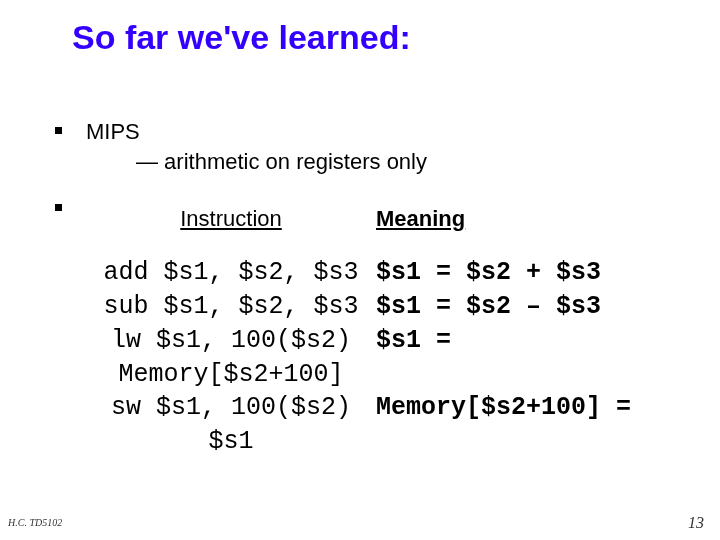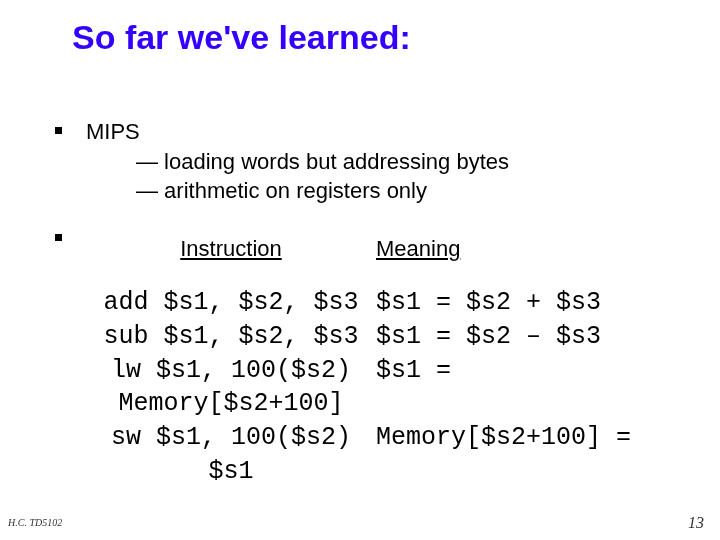--- a/index.html
+++ b/index.html
@@ -52,20 +52,21 @@
     flex-direction: row;
     margin-top: 12px;
   }
   .col-left {
     width: 290px;
     flex-shrink: 0;
     text-align: center;
   }
   .col-right {
     flex: 1;
+    font-weight: bold;
   }
   .col-head {
     font-size: 22px;
     text-decoration: underline;
     margin-bottom: 24px;
   }
   .mono {
     font-family: "Courier New", Courier, monospace;
     font-size: 25px;
     line-height: 1.35;
@@ -96,21 +97,20 @@
 <div class="slide">
 
   <div class="title">So far we've learned:</div>
 
   <div class="content">
 
     <div class="bullet-row">
       <div class="bullet"></div>
       <div class="mips-block">
         <div>MIPS</div>
-        <div class="mips-sub">— loading words but addressing bytes</div>
         <div class="mips-sub">— arithmetic on registers only</div>
       </div>
     </div>
 
     <div class="bullet-row">
       <div class="bullet"></div>
       <div class="two-col">
         <div class="col-left">
           <div class="col-head">Instruction</div>
           <div class="mono">add $s1, $s2, $s3

